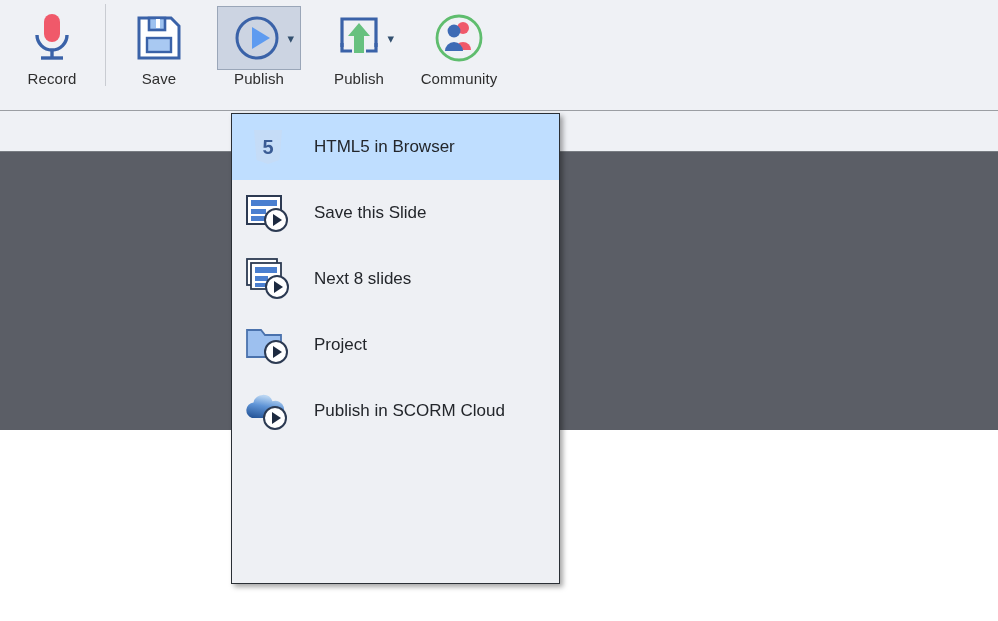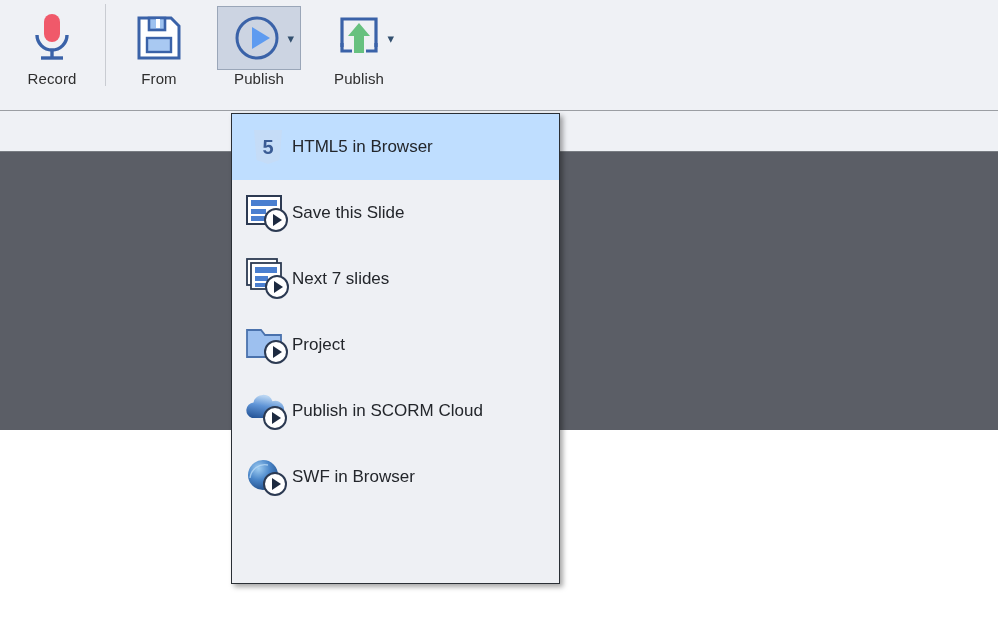--- a/index.html
+++ b/index.html
@@ -144,20 +144,21 @@
   .mi-icon {
     width: 48px;
     height: 48px;
     flex: 0 0 auto;
     display: flex;
     align-items: center;
     justify-content: center;
     position: relative;
   }
   .mi-label {
+    margin-left: 22px;
     font-size: 17px;
     color: #23262b;
     white-space: nowrap;
   }
 
   svg { display: block; }
 </style>
 </head>
 <body>
 
@@ -186,21 +187,21 @@
         <div class="rb-iconwrap">
           <span>
             <svg width="48" height="48" viewBox="0 0 48 48">
               <path d="M4 4 H36 L44 12 V44 H4 Z" fill="#ffffff" stroke="#3a62a8" stroke-width="3"></path>
               <rect x="14" y="4" width="16" height="12" fill="#9ec2ef" stroke="#3a62a8" stroke-width="2.6"></rect>
               <rect x="21" y="5" width="4" height="9" fill="#ffffff"></rect>
               <rect x="12" y="24" width="24" height="14" fill="#a9c9f2" stroke="#3a62a8" stroke-width="2.4"></rect>
             </svg>
           </span>
         </div>
-        <div class="rb-label">From</div>
+        <div class="rb-label">Save</div>
       </div>
 
       <div class="rb-item active">
         <div class="rb-iconwrap">
           <span>
             <svg width="52" height="52" viewBox="0 0 52 52">
               <circle cx="24" cy="26" r="20" fill="none" stroke="#3a62a8" stroke-width="3"></circle>
               <path d="M19 15 L37 26 L19 37 Z" fill="#5e9bf0"></path>
             </svg>
           </span>
@@ -217,20 +218,34 @@
               <path d="M8 30 V38 H18" fill="none" stroke="#3a62a8" stroke-width="3.2"></path>
               <path d="M42 30 V38 H32" fill="none" stroke="#3a62a8" stroke-width="3.2"></path>
               <path d="M25 10 L36 23 H30 V40 H20 V23 H14 Z" fill="#67c17f"></path>
             </svg>
           </span>
           <span class="caret">▾</span>
         </div>
         <div class="rb-label">Publish</div>
       </div>
 
+      <div class="rb-item">
+        <div class="rb-iconwrap">
+          <span>
+            <svg width="54" height="54" viewBox="0 0 54 54">
+              <circle cx="27" cy="27" r="22" fill="none" stroke="#5fbd6e" stroke-width="2.8"></circle>
+              <circle cx="31" cy="17" r="6" fill="#f0596a"></circle>
+              <path d="M23 39 a8 8 0 0 1 16 0 Z" fill="#f0596a"></path>
+              <circle cx="22" cy="20" r="6.4" fill="#3e6bb5"></circle>
+              <path d="M13 40 a9 9 0 0 1 18 0 Z" fill="#3e6bb5"></path>
+            </svg>
+          </span>
+        </div>
+        <div class="rb-label">Community</div>
+      </div>
 
     </div>
   </div>
 
   <div class="subbar"></div>
 
   <div class="workspace"></div>
 
   <div class="lowerpane"></div>
 
@@ -267,21 +282,21 @@
         <svg width="46" height="44" viewBox="0 0 46 44">
           <rect x="2" y="2" width="30" height="26" fill="#ffffff" stroke="#2c3a52" stroke-width="1.8"></rect>
           <rect x="6" y="6" width="30" height="26" fill="#ffffff" stroke="#2c3a52" stroke-width="1.8"></rect>
           <rect x="10" y="10" width="22" height="6" fill="#4a7fd0"></rect>
           <rect x="10" y="19" width="13" height="5" fill="#4a7fd0"></rect>
           <rect x="10" y="26" width="13" height="4" fill="#4a7fd0"></rect>
           <circle cx="32" cy="30" r="11" fill="#ffffff" stroke="#2c3a52" stroke-width="2"></circle>
           <path d="M29 24 L38 30 L29 36 Z" fill="#1d2a40"></path>
         </svg>
       </div>
-      <div class="mi-label">Next 7 slides</div>
+      <div class="mi-label">Next 8 slides</div>
     </div>
 
     <div class="menu-item">
       <div class="mi-icon">
         <svg width="46" height="42" viewBox="0 0 46 42">
           <path d="M2 6 H16 L20 11 H36 V33 H2 Z" fill="#9dc0ef" stroke="#4a72ad" stroke-width="1.8"></path>
           <circle cx="31" cy="28" r="11" fill="#ffffff" stroke="#2c3a52" stroke-width="2"></circle>
           <path d="M28 22 L37 28 L28 34 Z" fill="#1d2a40"></path>
         </svg>
       </div>
@@ -299,34 +314,16 @@
             </linearGradient>
           </defs>
           <path d="M8 28 a8 8 0 0 1 1.5 -15.6 a10 10 0 0 1 19 -1.2 a8.5 8.5 0 0 1 5.5 16.8 Z" fill="url(#cloudgrad)"></path>
           <circle cx="31" cy="28" r="11" fill="#ffffff" stroke="#2c3a52" stroke-width="2"></circle>
           <path d="M28 22 L37 28 L28 34 Z" fill="#1d2a40"></path>
         </svg>
       </div>
       <div class="mi-label">Publish in SCORM Cloud</div>
     </div>
 
-    <div class="menu-item">
-      <div class="mi-icon">
-        <svg width="48" height="42" viewBox="0 0 48 42">
-          <defs>
-            <radialGradient id="sphgrad" cx="0.35" cy="0.28" r="0.85">
-              <stop offset="0%" stop-color="#9fcdf2"></stop>
-              <stop offset="45%" stop-color="#4a86c9"></stop>
-              <stop offset="100%" stop-color="#18427c"></stop>
-            </radialGradient>
-          </defs>
-          <circle cx="19" cy="19" r="15" fill="url(#sphgrad)"></circle>
-          <path d="M6 22 a15 15 0 0 1 18 -13" fill="none" stroke="#bcdcf7" stroke-width="1.4" opacity=".75"></path>
-          <circle cx="31" cy="28" r="11" fill="#ffffff" stroke="#2c3a52" stroke-width="2"></circle>
-          <path d="M28 22 L37 28 L28 34 Z" fill="#1d2a40"></path>
-        </svg>
-      </div>
-      <div class="mi-label">SWF in Browser</div>
-    </div>
 
   </div>
 
 </div>
 
 </body></html>

